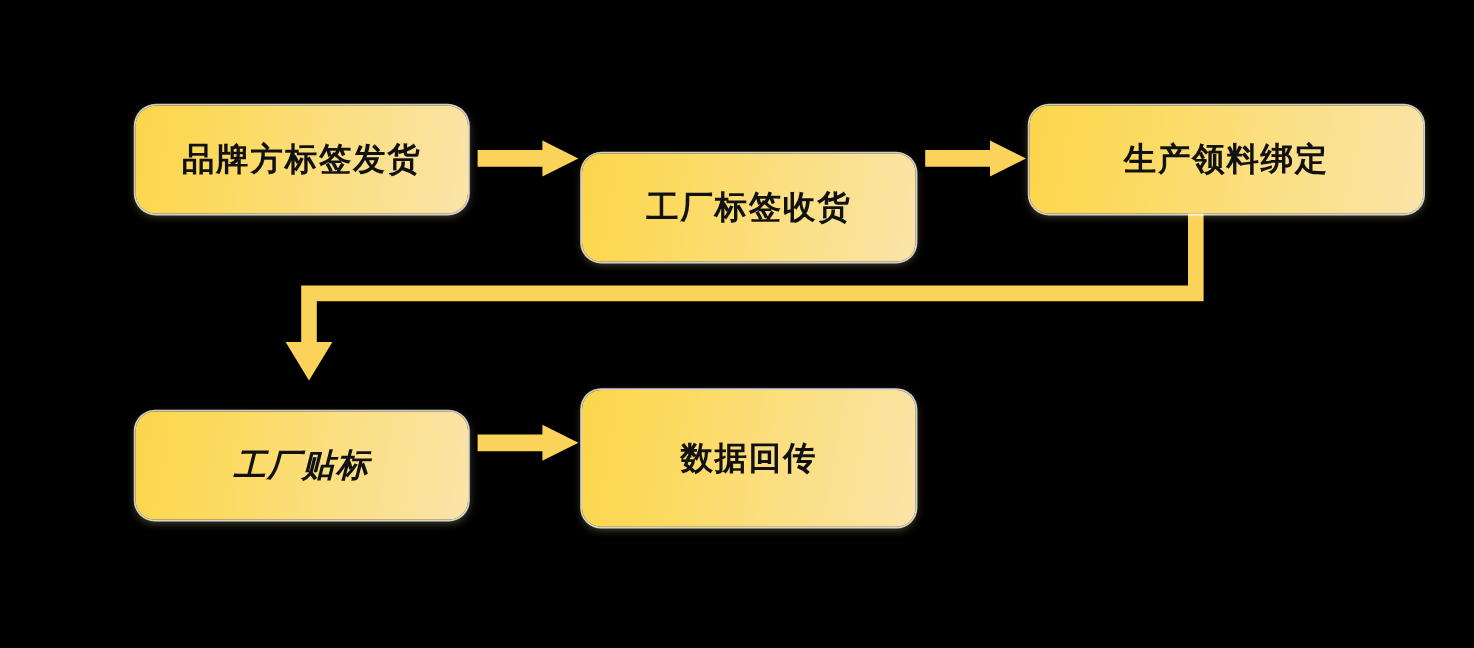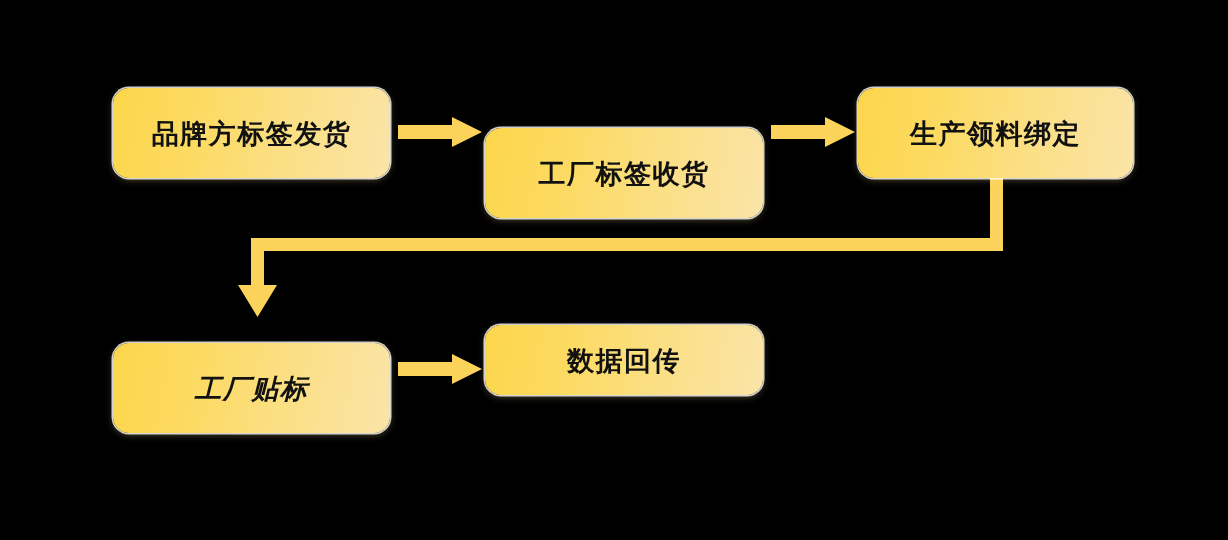--- a/index.html
+++ b/index.html
@@ -38,26 +38,26 @@
     color: #111111;
     font-size: 27px;
     font-weight: 700;
     letter-spacing: 1.5px;
     line-height: 1;
     white-space: nowrap;
     text-align: center;
   }
 
   
-  #node-brand-ship   { left: 113px; top: 88px;  width: 277px; height: 90px; }
+  #node-brand-ship   { left: 113px; top: 88px;  width: 277px; height: 90px; border-radius: 17px; }
   #node-factory-recv { left: 485px; top: 88px;  width: 278px; height: 90px; margin-top: 40px; }
-  #node-prod-bind    { left: 858px; top: 88px;  width: 275px; height: 90px; justify-content: center; }
+  #node-prod-bind    { left: 858px; top: 88px;  width: 328px; height: 90px; justify-content: center; }
   
   #node-factory-label{ left: 113px; top: 343px; width: 277px; height: 90px; font-style: italic; }
-  #node-data-return  { left: 485px; top: 325px; width: 278px; height: 70px; }
+  #node-data-return  { left: 485px; top: 325px; width: 278px; height: 114px; }
 
   
   #connector-layer {
     position: absolute;
     left: 0;
     top: 0;
     width: 1228px;
     height: 540px;
     pointer-events: none;
   }

